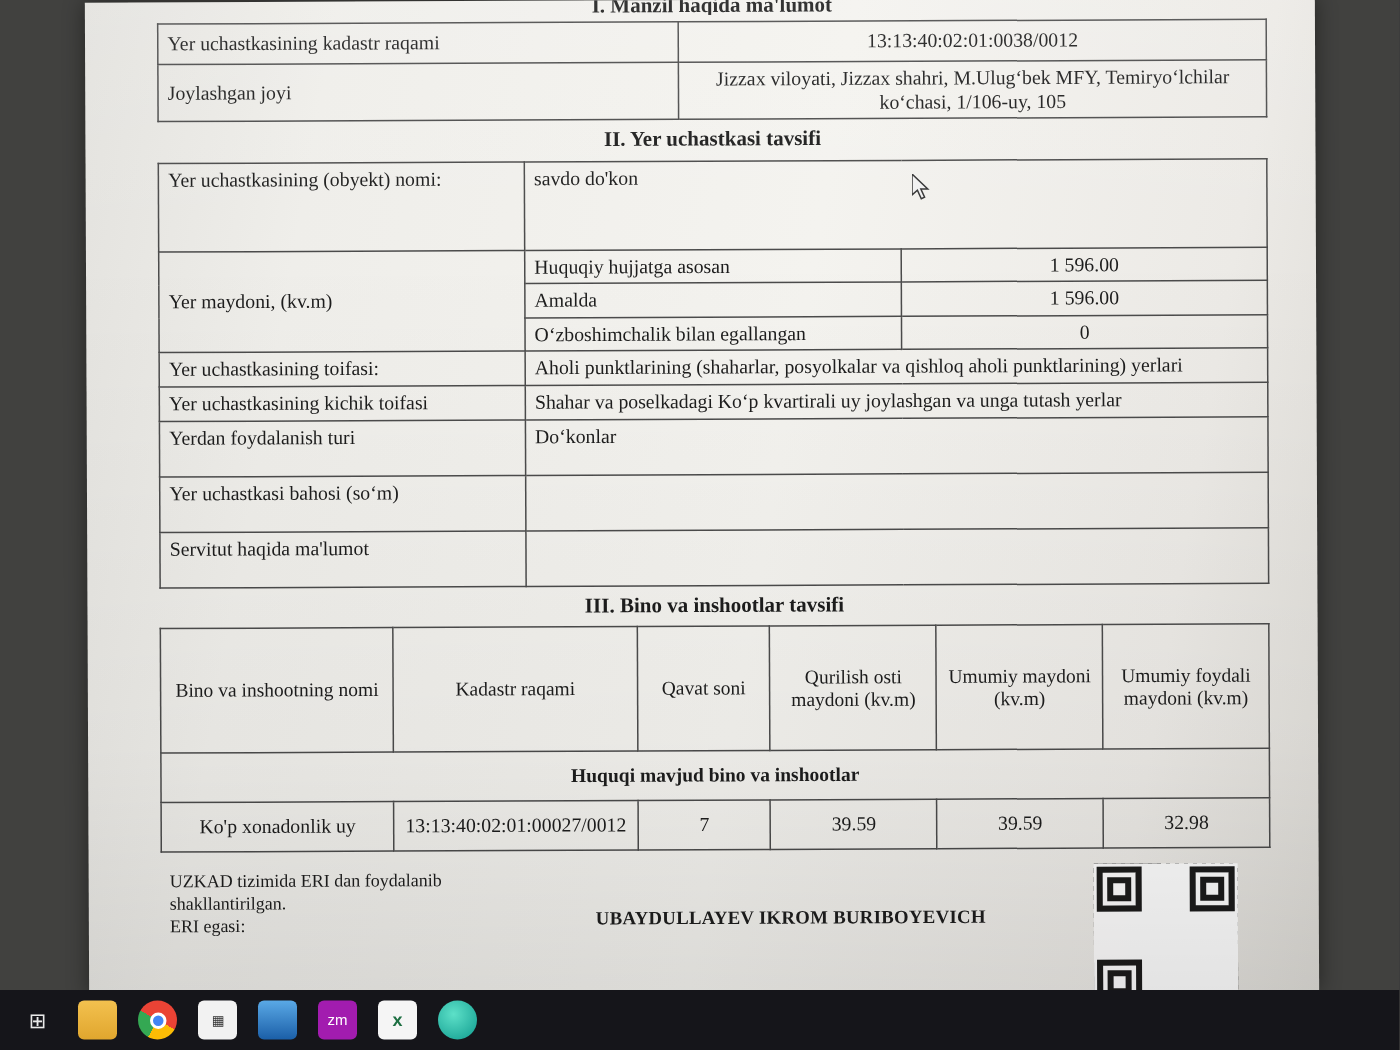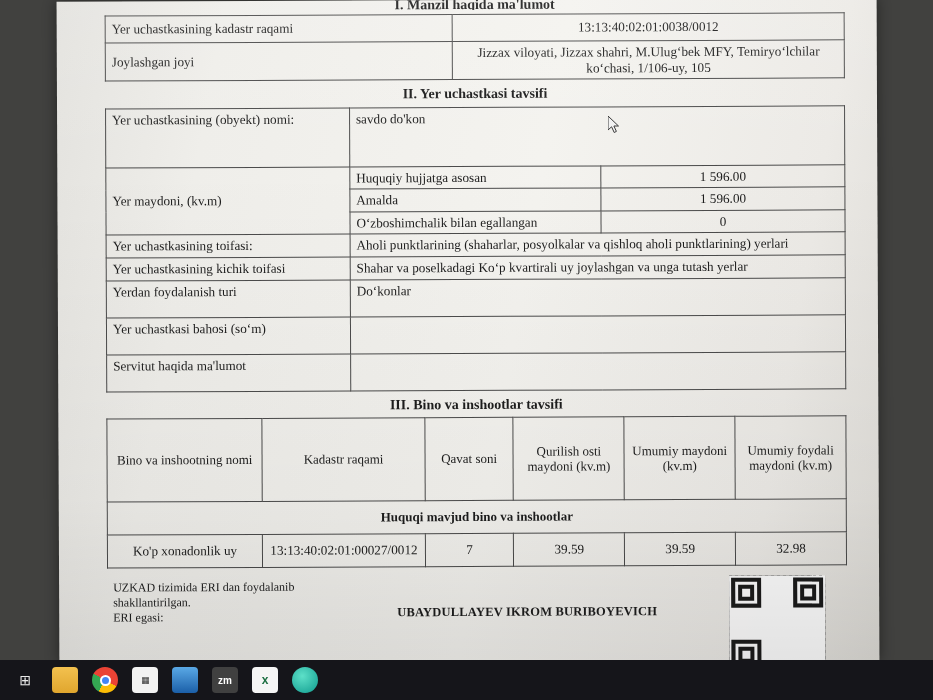--- a/index.html
+++ b/index.html
@@ -194,21 +194,21 @@
   .tb-chrome {
     background: conic-gradient(#ea4335 0 33%, #fbbc05 33% 58%, #34a853 58% 83%, #ea4335 83% 100%);
     border-radius: 50%;
   }
   .tb-chrome::after {
     content:""; position:absolute; width:11px; height:11px; border-radius:50%;
     background:#4285f4; border:2px solid #fff; box-sizing:border-box;
   }
   .tb-calc { background: #f2f2f2; color: #333; font-size: 9px; letter-spacing: -1px; }
   .tb-blue { background: linear-gradient(180deg,#5aa9e6,#1b5fa8); }
-  .tb-zoom { background: #404040; font-size: 10px; font-weight: bold; }
+  .tb-zoom { background: #a21caf; font-size: 10px; font-weight: normal; }
   .tb-excel { background: #f5f5f5; color: #1d6f42; font-weight: bold; font-size: 12px; }
   .tb-teal { background: radial-gradient(circle at 40% 35%, #5de0c8, #0f9b8e); border-radius: 50%; }
   .tb-start { background: transparent; color: #e9e9e9; font-size: 14px; }
 </style>
 </head>
 <body>
 
 <div id="screen">
 
   <div id="page">

